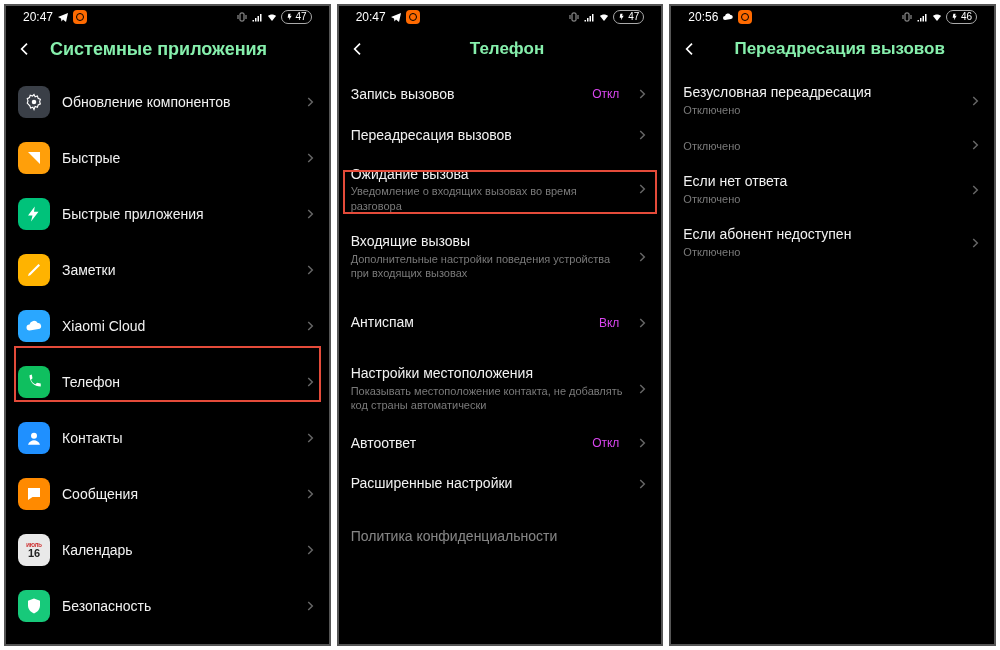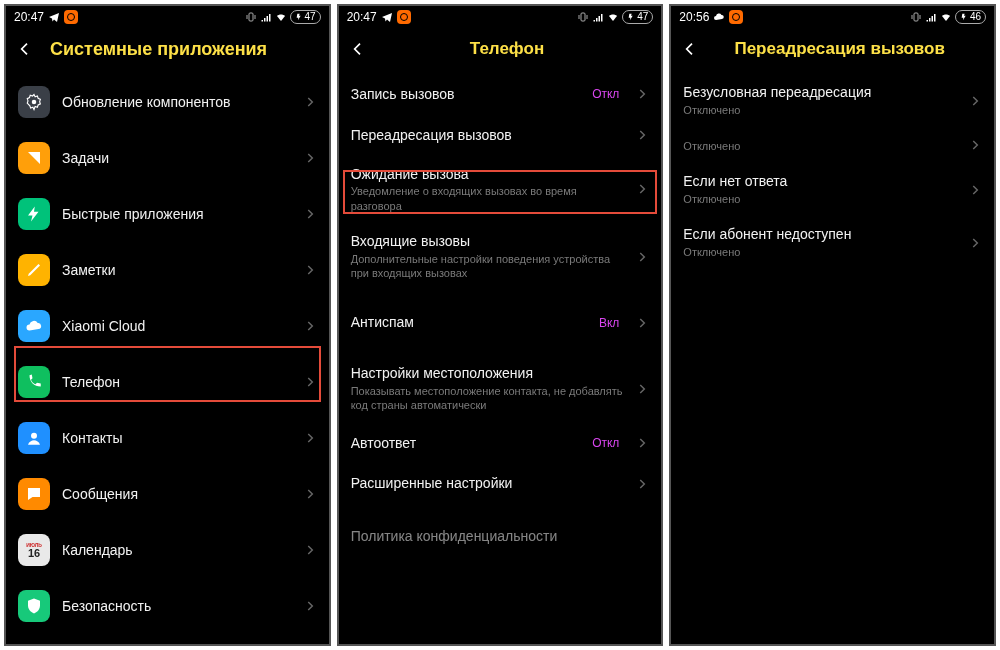--- a/index.html
+++ b/index.html
@@ -14,21 +14,21 @@
     border: 2px solid #555;
     background: #000;
     color: #eee;
     display: flex; flex-direction: column;
     overflow: hidden;
     position: relative;
   }
   .statusbar {
     height: 22px;
     display: flex; align-items: center; justify-content: space-between;
-    padding: 0 8px;
+    padding: 0 17px;
     font-size: 12px;
     color: #fff;
   }
   .status-left { display:flex; align-items:center; gap:4px;}
   .status-right { display:flex; align-items:center; gap:3px;text-align:right;}
   .sb-icon { width:12px; height:12px; display:inline-flex; align-items:center; justify-content:center;}
   .sb-icon svg { width:100%; height:100%; }
   .sb-badge { width:14px;height:14px;border-radius:4px;background:#ff6a00;display:flex;align-items:center;justify-content:center;}
   .sb-badge::after{content:"";width:6px;height:6px;border:1.5px solid #000; border-radius:50%;}
   .battery-pill {
@@ -37,21 +37,21 @@
   }
   .titlebar {
     display:flex;align-items:center;
     padding: 10px 8px 14px 8px;
     gap: 14px;
   }
   .back-btn { width:22px; height:22px; display:flex; align-items:center; justify-content:center;}
   .back-btn svg{ width:16px;height:16px; }
   .title-text {
     flex:1; text-align:center; margin-left:-22px;
-    font-size:17px; font-weight:600; color:#fde047;
+    font-size:17px; font-weight:600; color:#86efac;
   }
   .panel1 .title-text { text-align:left; margin-left:0; font-size:18px; }
   .list { flex:1; overflow:hidden; }
   .row {
     display:flex; align-items:center;
     padding: 12px 12px;
     gap:12px;
     position:relative;
   }
   .row.tall { padding-top:10px; padding-bottom:10px;}
@@ -142,21 +142,21 @@
             <path d="M9 5l7 7-7 7"></path>
           </svg></div>
     </div>
     <div class="row">
       <div class="app-icon ic-tasks">
           <svg viewBox="0 0 24 24" fill="#fff">
             <path d="M4 4l16 16M4 4h16v16"></path>
           </svg>
         </div>
       <div class="row-body">
-          <div class="row-label">Задачи</div>
+          <div class="row-label">Быстрые</div>
         </div>
       <div class="chevron"><svg viewBox="0 0 24 24" fill="none" stroke="#666" stroke-width="2.5">
             <path d="M9 5l7 7-7 7"></path>
           </svg></div>
     </div>
     <div class="row">
       <div class="app-icon ic-fast">
           <svg viewBox="0 0 24 24" fill="#fff">
             <path d="M13 2L4 14h6l-2 8 10-13h-6z"></path>
           </svg>

